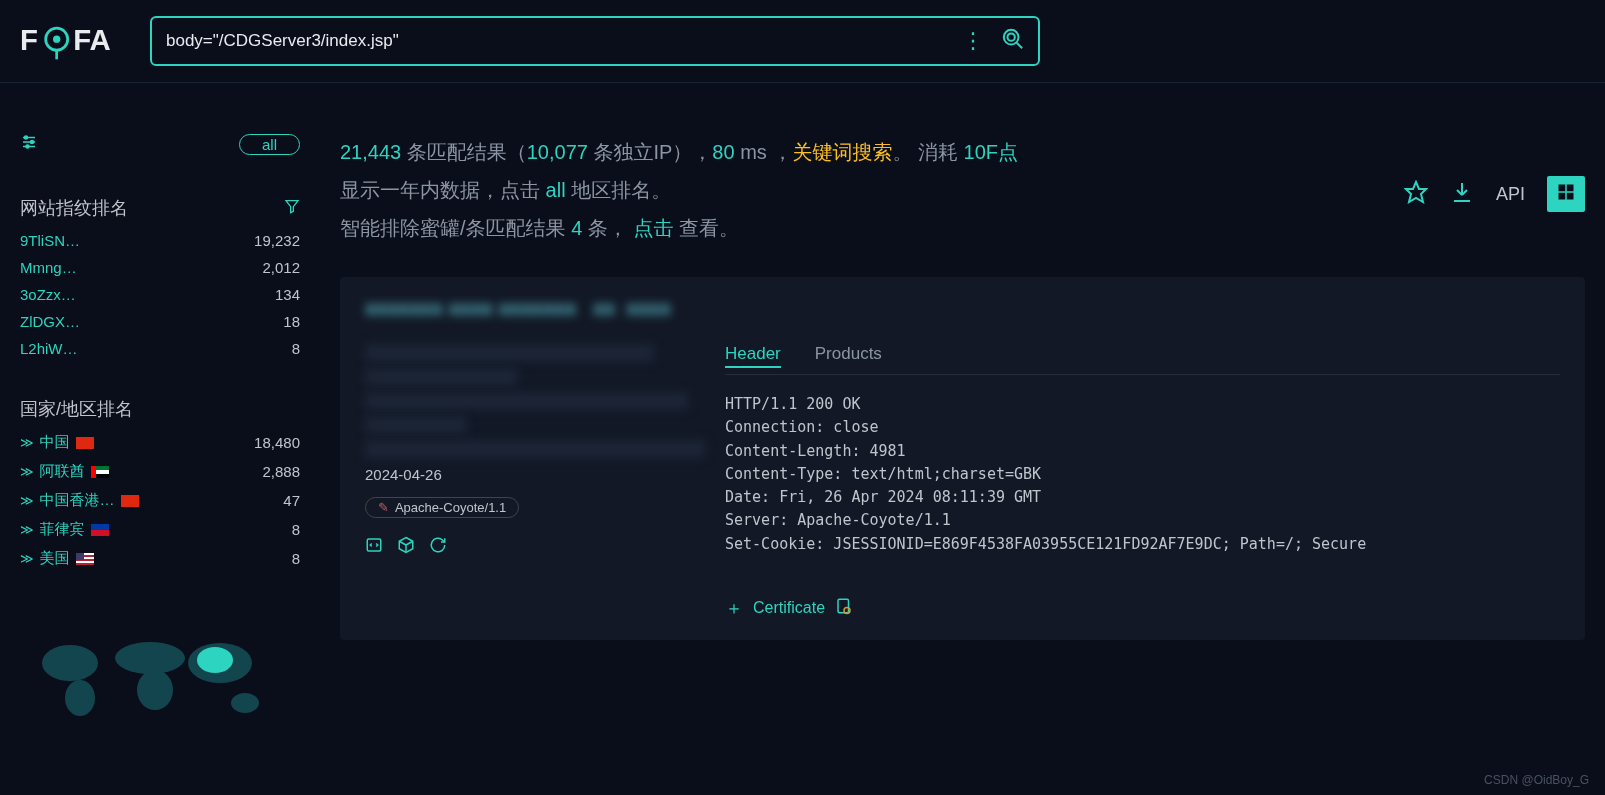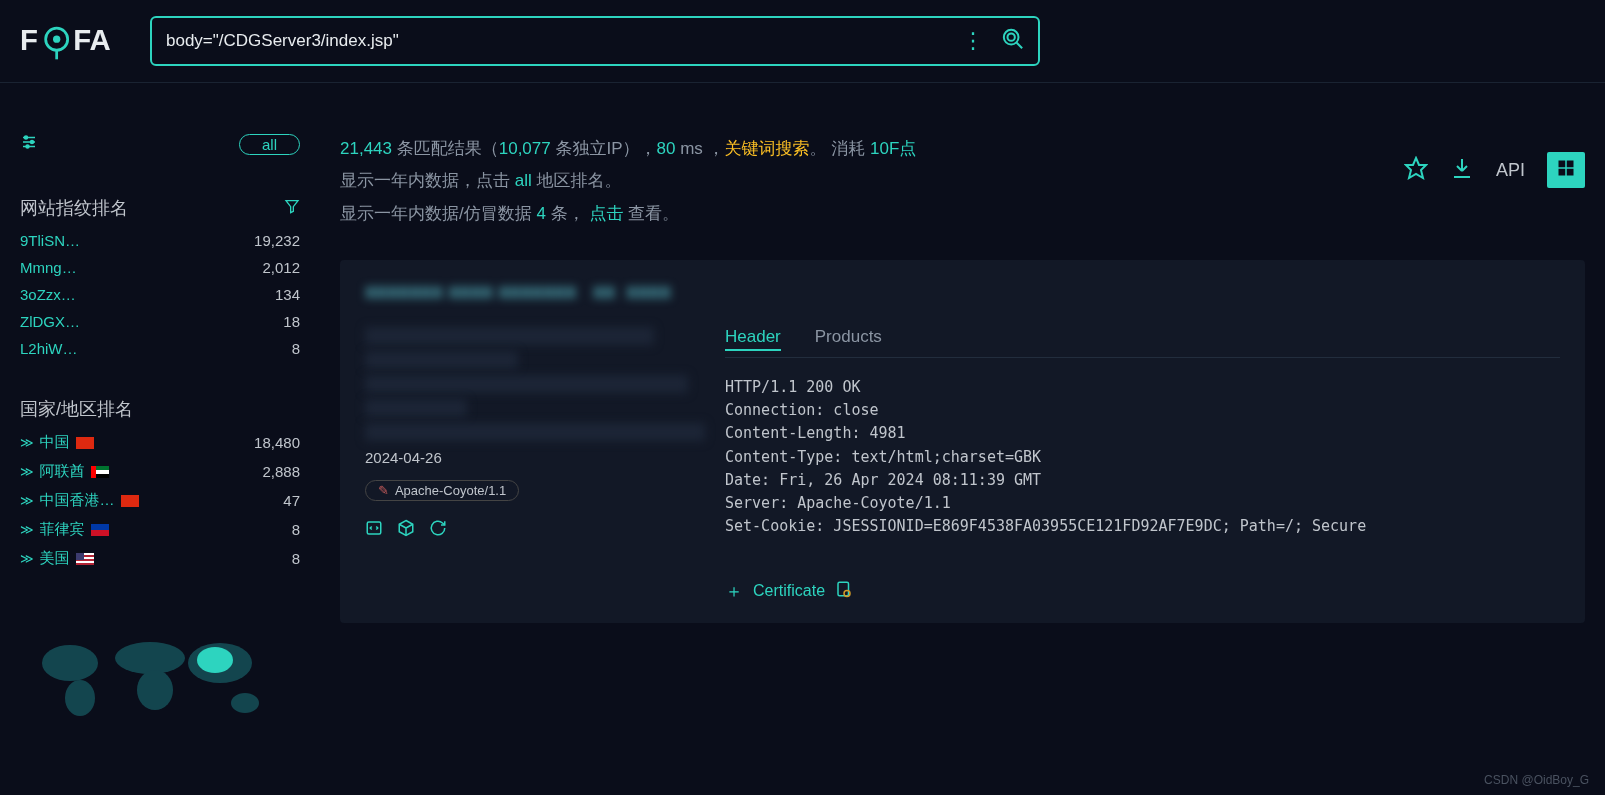--- a/index.html
+++ b/index.html
@@ -41,26 +41,26 @@
   .flag.ae { background:linear-gradient(to bottom,#00732f 33%,#fff 33% 66%,#000 66%); position:relative; }
   .flag.ae::before{content:"";position:absolute;left:0;top:0;width:5px;height:100%;background:#f00;}
   .flag.hk { background:#de2910; }
   .flag.ph { background:linear-gradient(to bottom,#0038a8 50%,#ce1126 50%); }
   .flag.us { background:linear-gradient(#fff 50%,#b22234 50%); background-size:100% 4px; position:relative;}
   .flag.us::before{content:"";position:absolute;left:0;top:0;width:8px;height:7px;background:#3c3b6e;}
 
   .worldmap { width:260px; height:100px; margin-top:20px; }
 
   
-  .summary { font-size:17px; line-height:1.9; margin-bottom:30px; }
+  .summary { font-size:20px; line-height:1.9; margin-bottom:30px; }
   .summary .big { color:#2dd4bf; }
   .summary .yellow { color:#fbbf24; }
   .summary .gray { color:#8b95a3; }
 
-  .toolbar-right { position:absolute; right:20px; top:152px; display:flex; gap:22px; align-items:center; }
+  .toolbar-right { position:absolute; right:20px; top:176px; display:flex; gap:22px; align-items:center; }
   .toolbar-right .ic { color:#2dd4bf; font-size:20px; }
   .api-txt { color:#c0c5cc; font-size:18px; }
   .grid-btn { background:#2dd4bf; color:#0a0d1a; padding:7px 10px; border-radius:2px; }
 
   
   .result-card { background:#121826; border-radius:4px; margin-bottom:0; }
   .result-head { padding:20px 25px; }
   .blur-line { filter:blur(5px); color:#5bc0cc; font-size:20px; font-weight:bold; margin-bottom:4px;}
   .result-body { display:flex; padding:0 25px 20px 25px; gap:20px; }
   .left-col { width:340px; }
@@ -212,21 +212,21 @@
 
   <div class="content">
     <div class="summary">
       <div>
         <span class="big">21,443</span><span class="gray"> 条匹配结果（</span><span class="big">10,077</span><span class="gray"> 条独立IP），</span><span class="big">80</span><span class="gray"> ms ，</span><span class="yellow">关键词搜索</span><span class="gray">。  消耗 </span><span class="big">10F点</span>
       </div>
       <div>
         <span class="gray">显示一年内数据，点击 </span><span class="big">all</span><span class="gray"> 地区排名。</span>
       </div>
       <div>
-        <span class="gray">显示一年内数据/仿冒数据 </span><span class="big">4</span><span class="gray"> 条，  </span><span class="big">点击</span><span class="gray"> 查看。</span>
+        <span class="gray">智能排除蜜罐/条匹配结果 </span><span class="big">4</span><span class="gray"> 条，  </span><span class="big">点击</span><span class="gray"> 查看。</span>
       </div>
     </div>
 
     <div class="result-card">
       <div class="result-head">
         <div class="blur-line">xxxxxxx xxxx xxxxxxx&nbsp;&nbsp;&nbsp;xx&nbsp;&nbsp;xxxx</div>
       </div>
       <div class="result-body">
         <div class="left-col">
           <div class="blur"></div>

